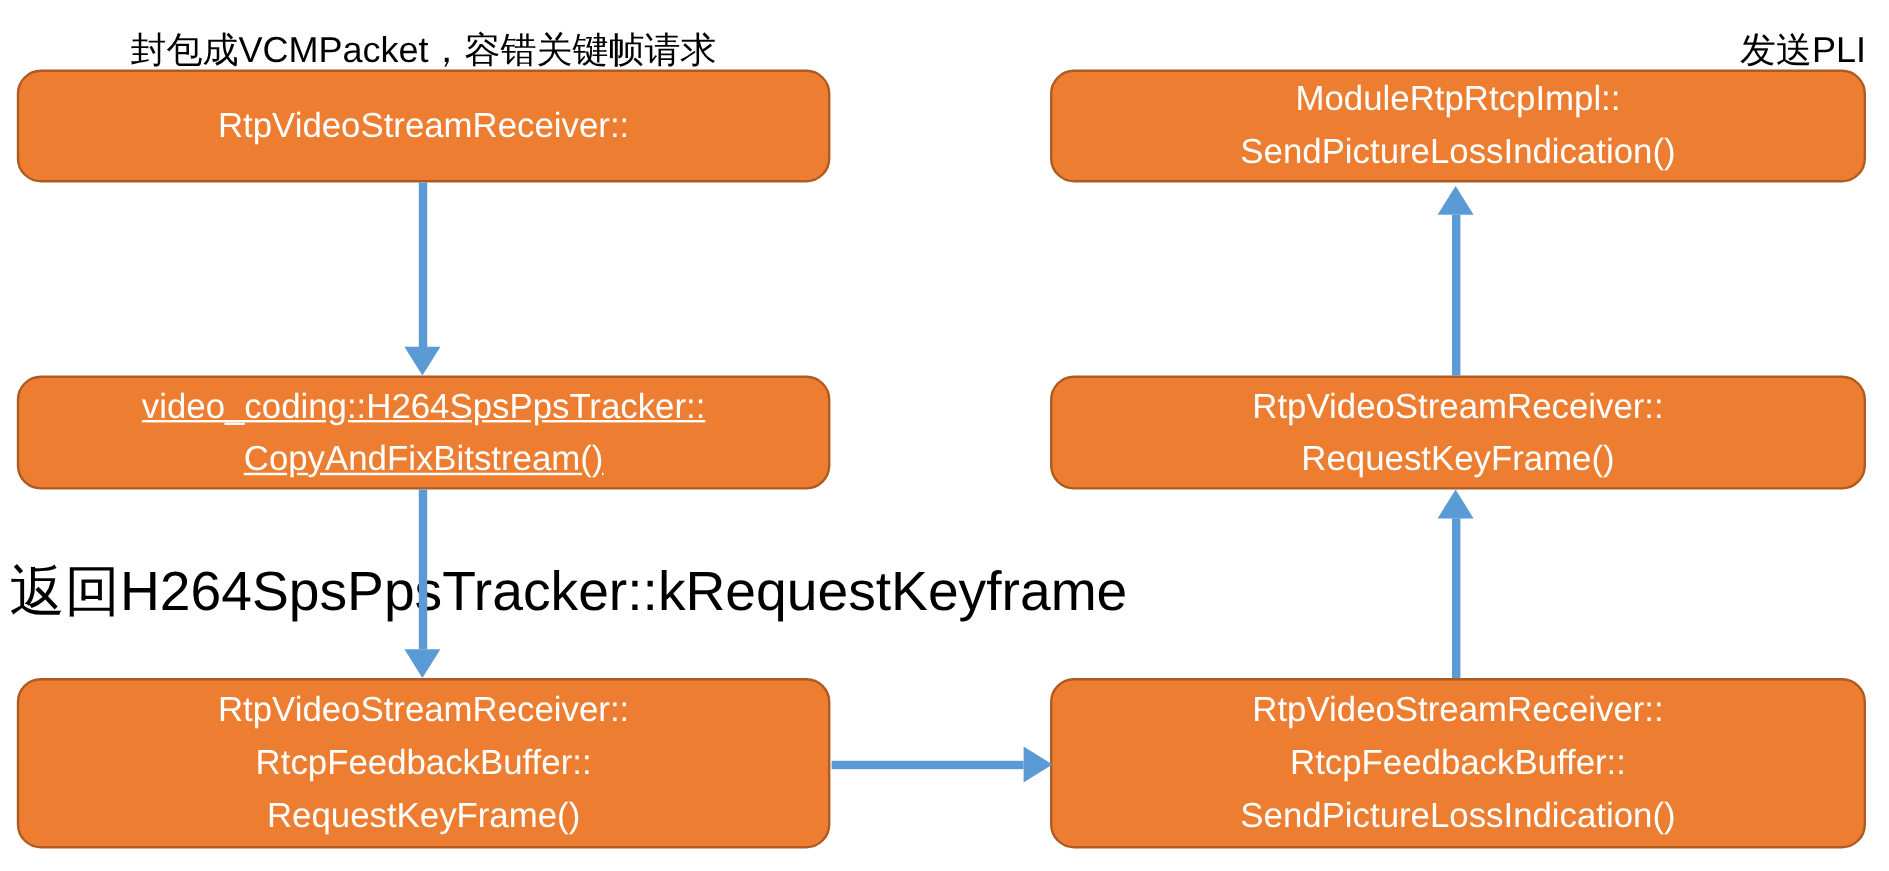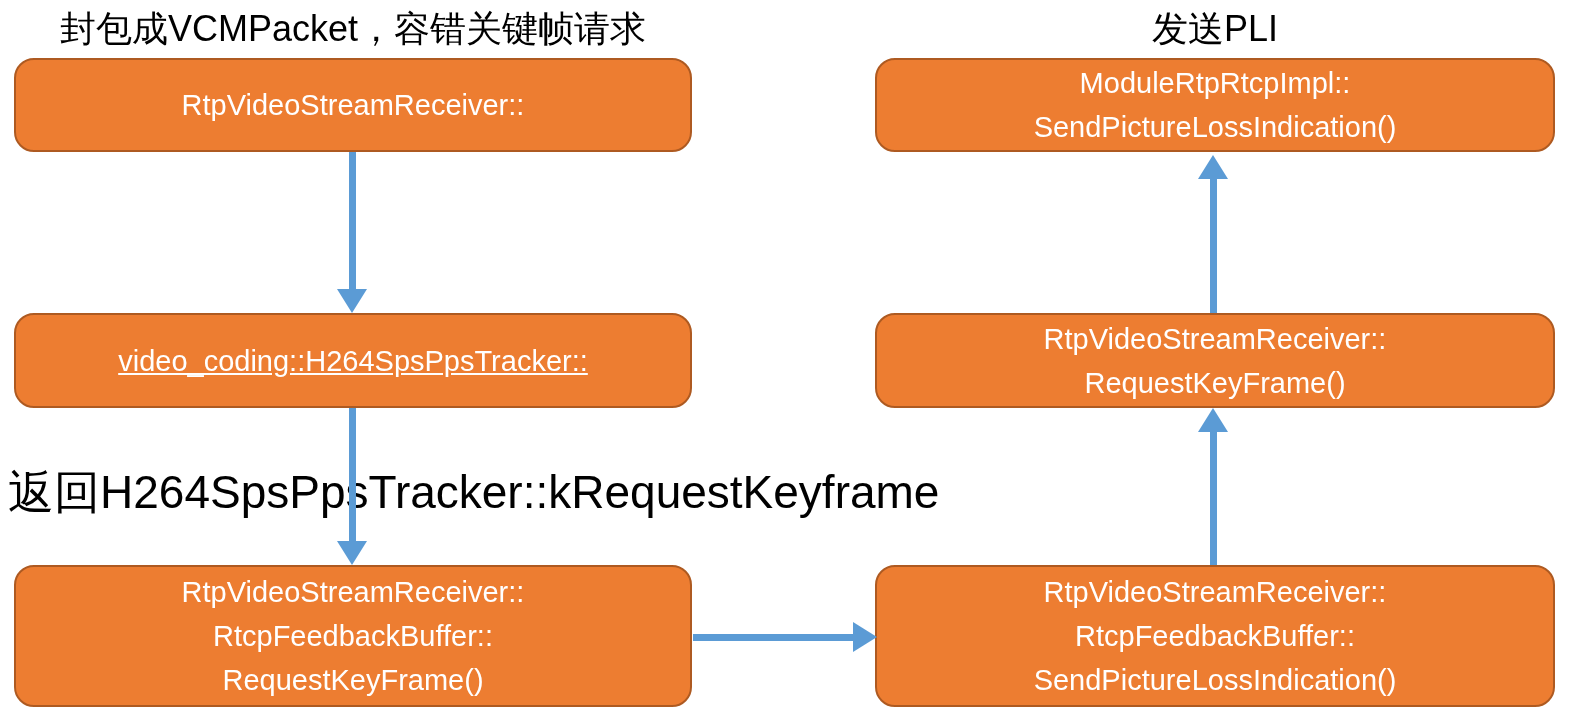--- a/index.html
+++ b/index.html
@@ -14,24 +14,24 @@
   body { font-family: "Liberation Sans", sans-serif; }
   .canvas {
     position: relative;
     width: 1574px;
     height: 726px;
     background: #ffffff;
     overflow: hidden;
   }
   .section-title {
     position: absolute;
-    top: 5px;
+    top: 22px;
     height: 46px;
     text-align: center;
-    font-size: 36px;
+    font-size: 30px;
     font-weight: 500;
     color: var(--heading-text);
     white-space: nowrap;
   }
   .node {
     position: absolute;
     background: var(--box-fill);
     border: 2.5px solid var(--box-border);
     border-radius: 20px;
     color: var(--box-text);
@@ -72,28 +72,29 @@
     border-bottom: 15px solid transparent;
     border-left: 24px solid var(--arrow);
   }
 </style>
 </head>
 <body>
 
 <div class="canvas">
 
   <div class="section-title" style="left:14px; width:678px;">封包成VCMPacket，容错关键帧请求</div>
-  <div class="section-title" style="left:875px; width:680px;">发送PLI</div>
+  <div class="section-title" style="left:875px; width:680px;text-align:right;">发送PLI</div>
 
   <div class="node" style="left:14px; top:58px; width:678px; height:94px;">
     <div>RtpVideoStreamReceiver::</div>
   </div>
 
   <div class="node" style="left:14px; top:313px; width:678px; height:95px;text-decoration:underline;">
     <div>video_coding::H264SpsPpsTracker::</div>
+    <div>CopyAndFixBitstream()</div>
   </div>
 
   <div class="node" style="left:14px; top:565px; width:678px; height:142px;">
     <div>RtpVideoStreamReceiver::</div>
     <div>RtcpFeedbackBuffer::</div>
     <div>RequestKeyFrame()</div>
   </div>
 
   <div class="node" style="left:875px; top:58px; width:680px; height:94px;">
     <div>ModuleRtpRtcpImpl::</div>

